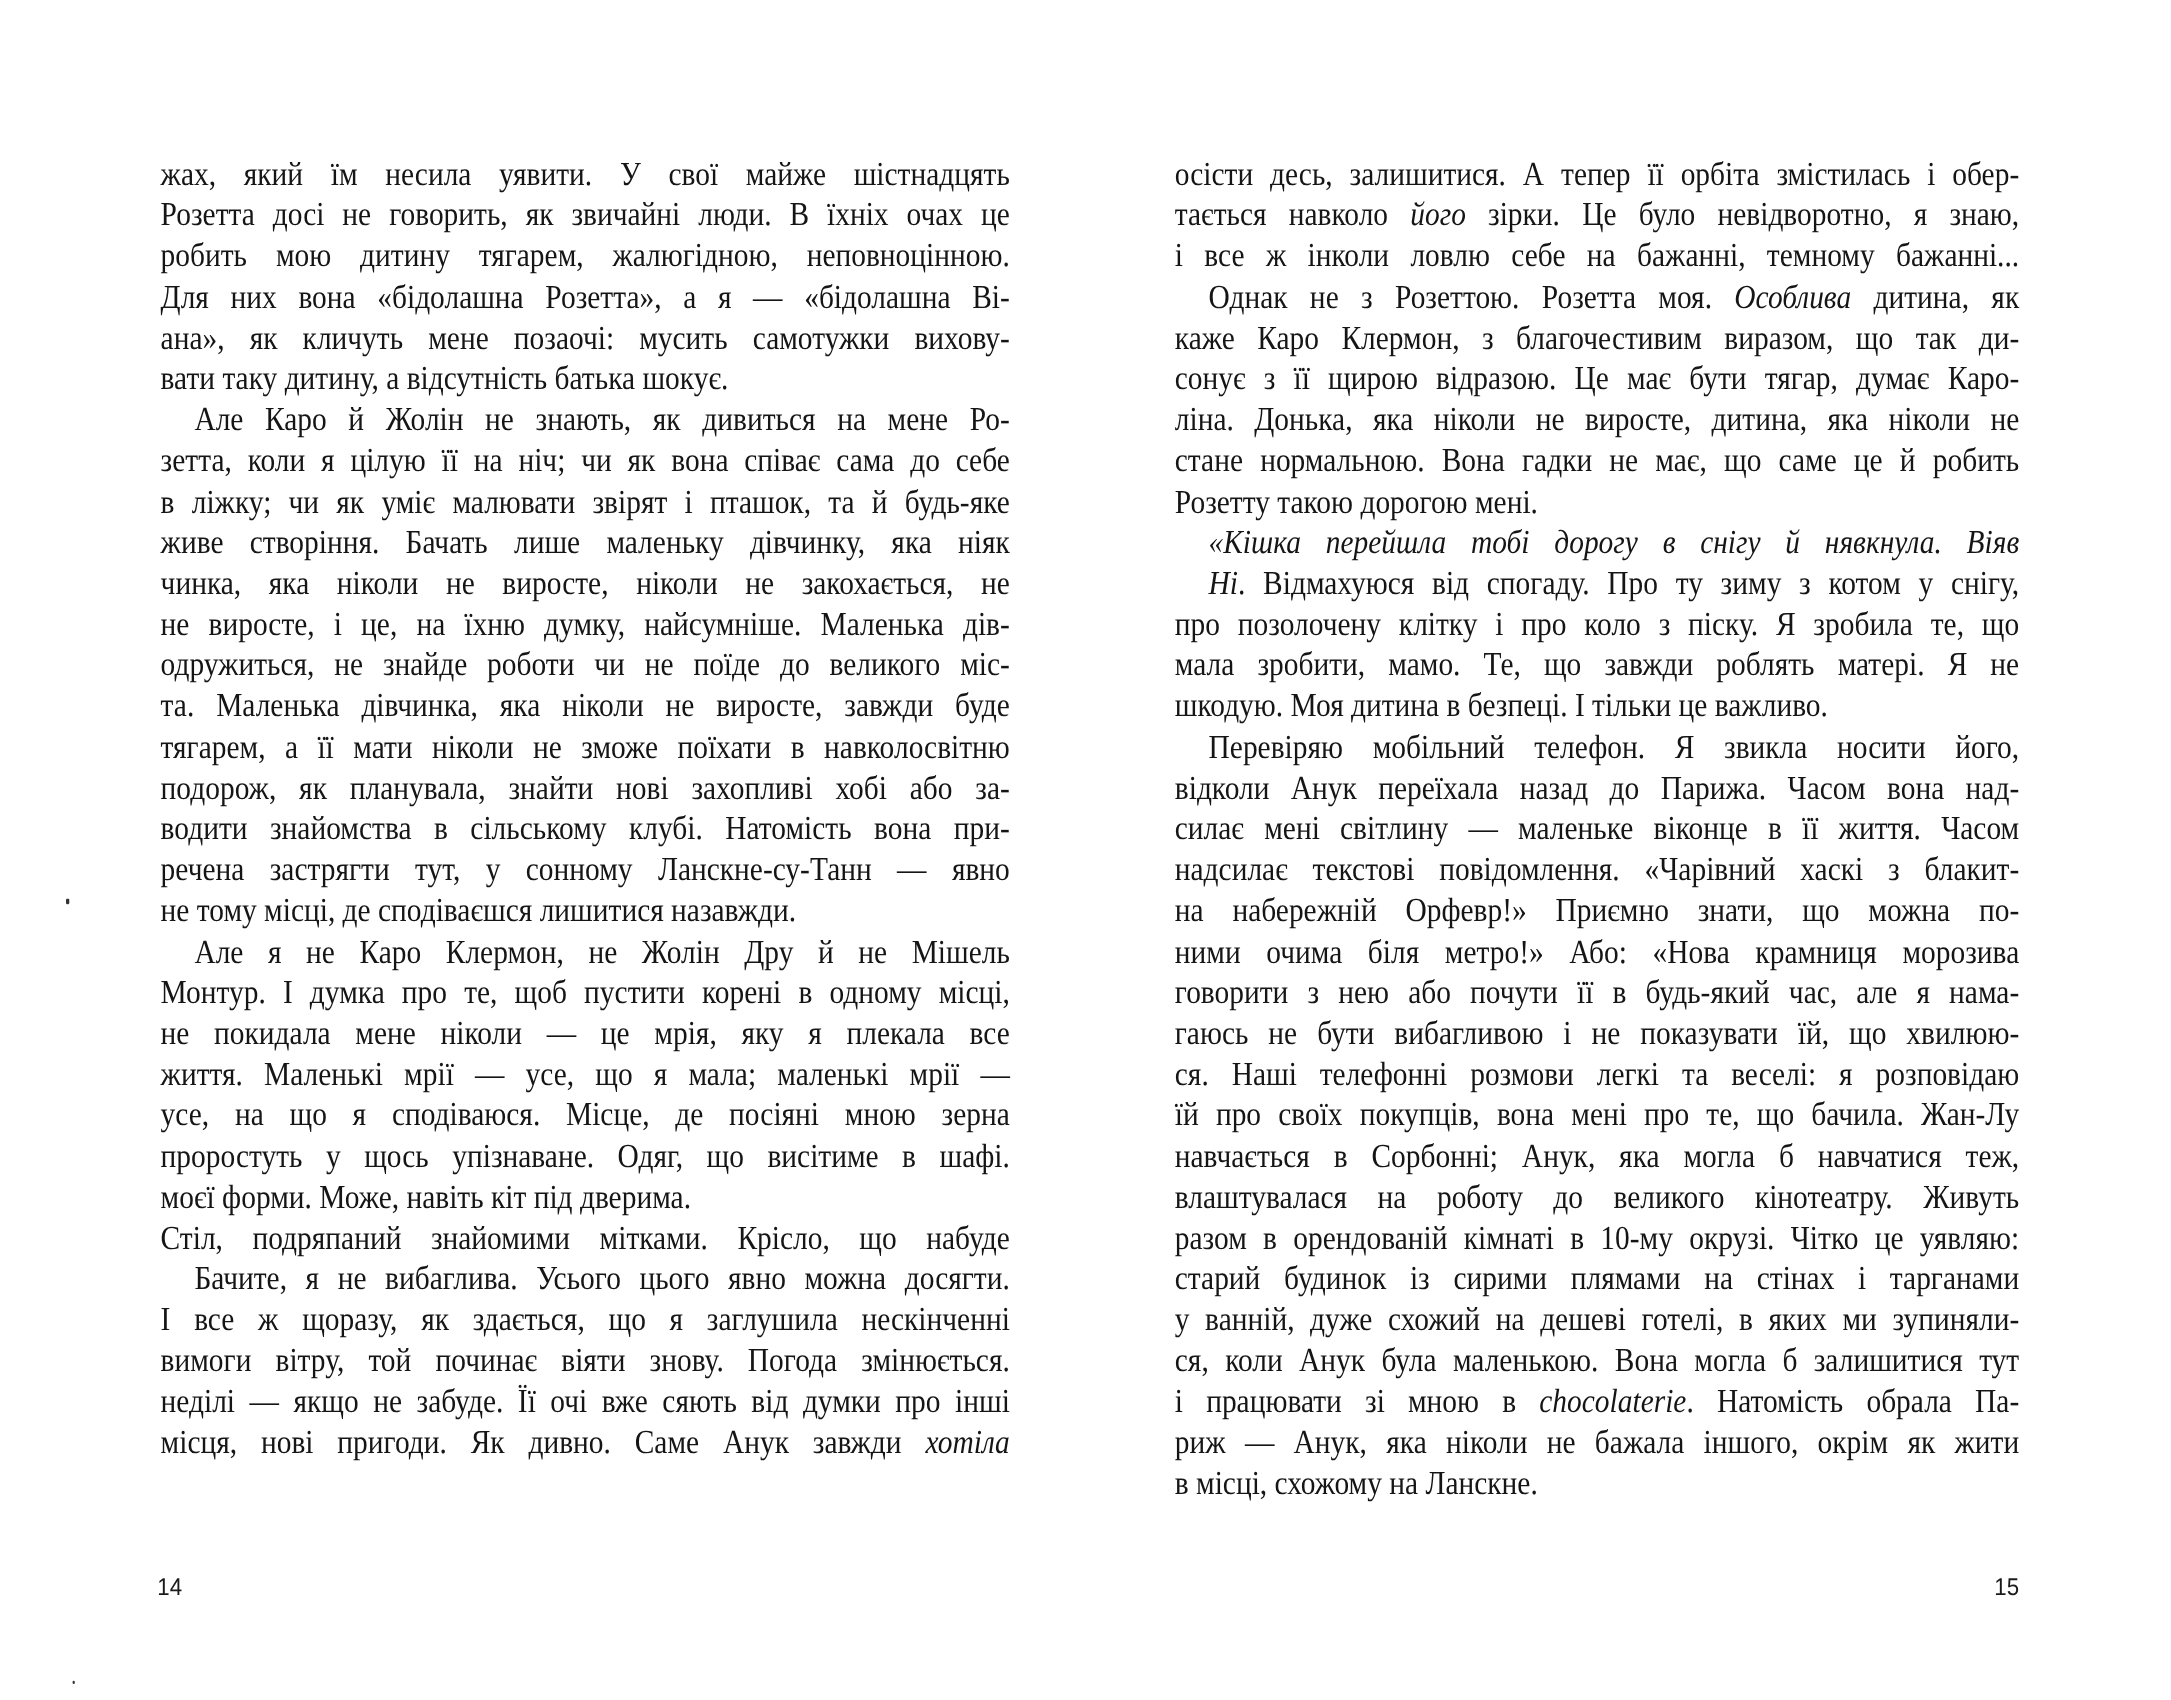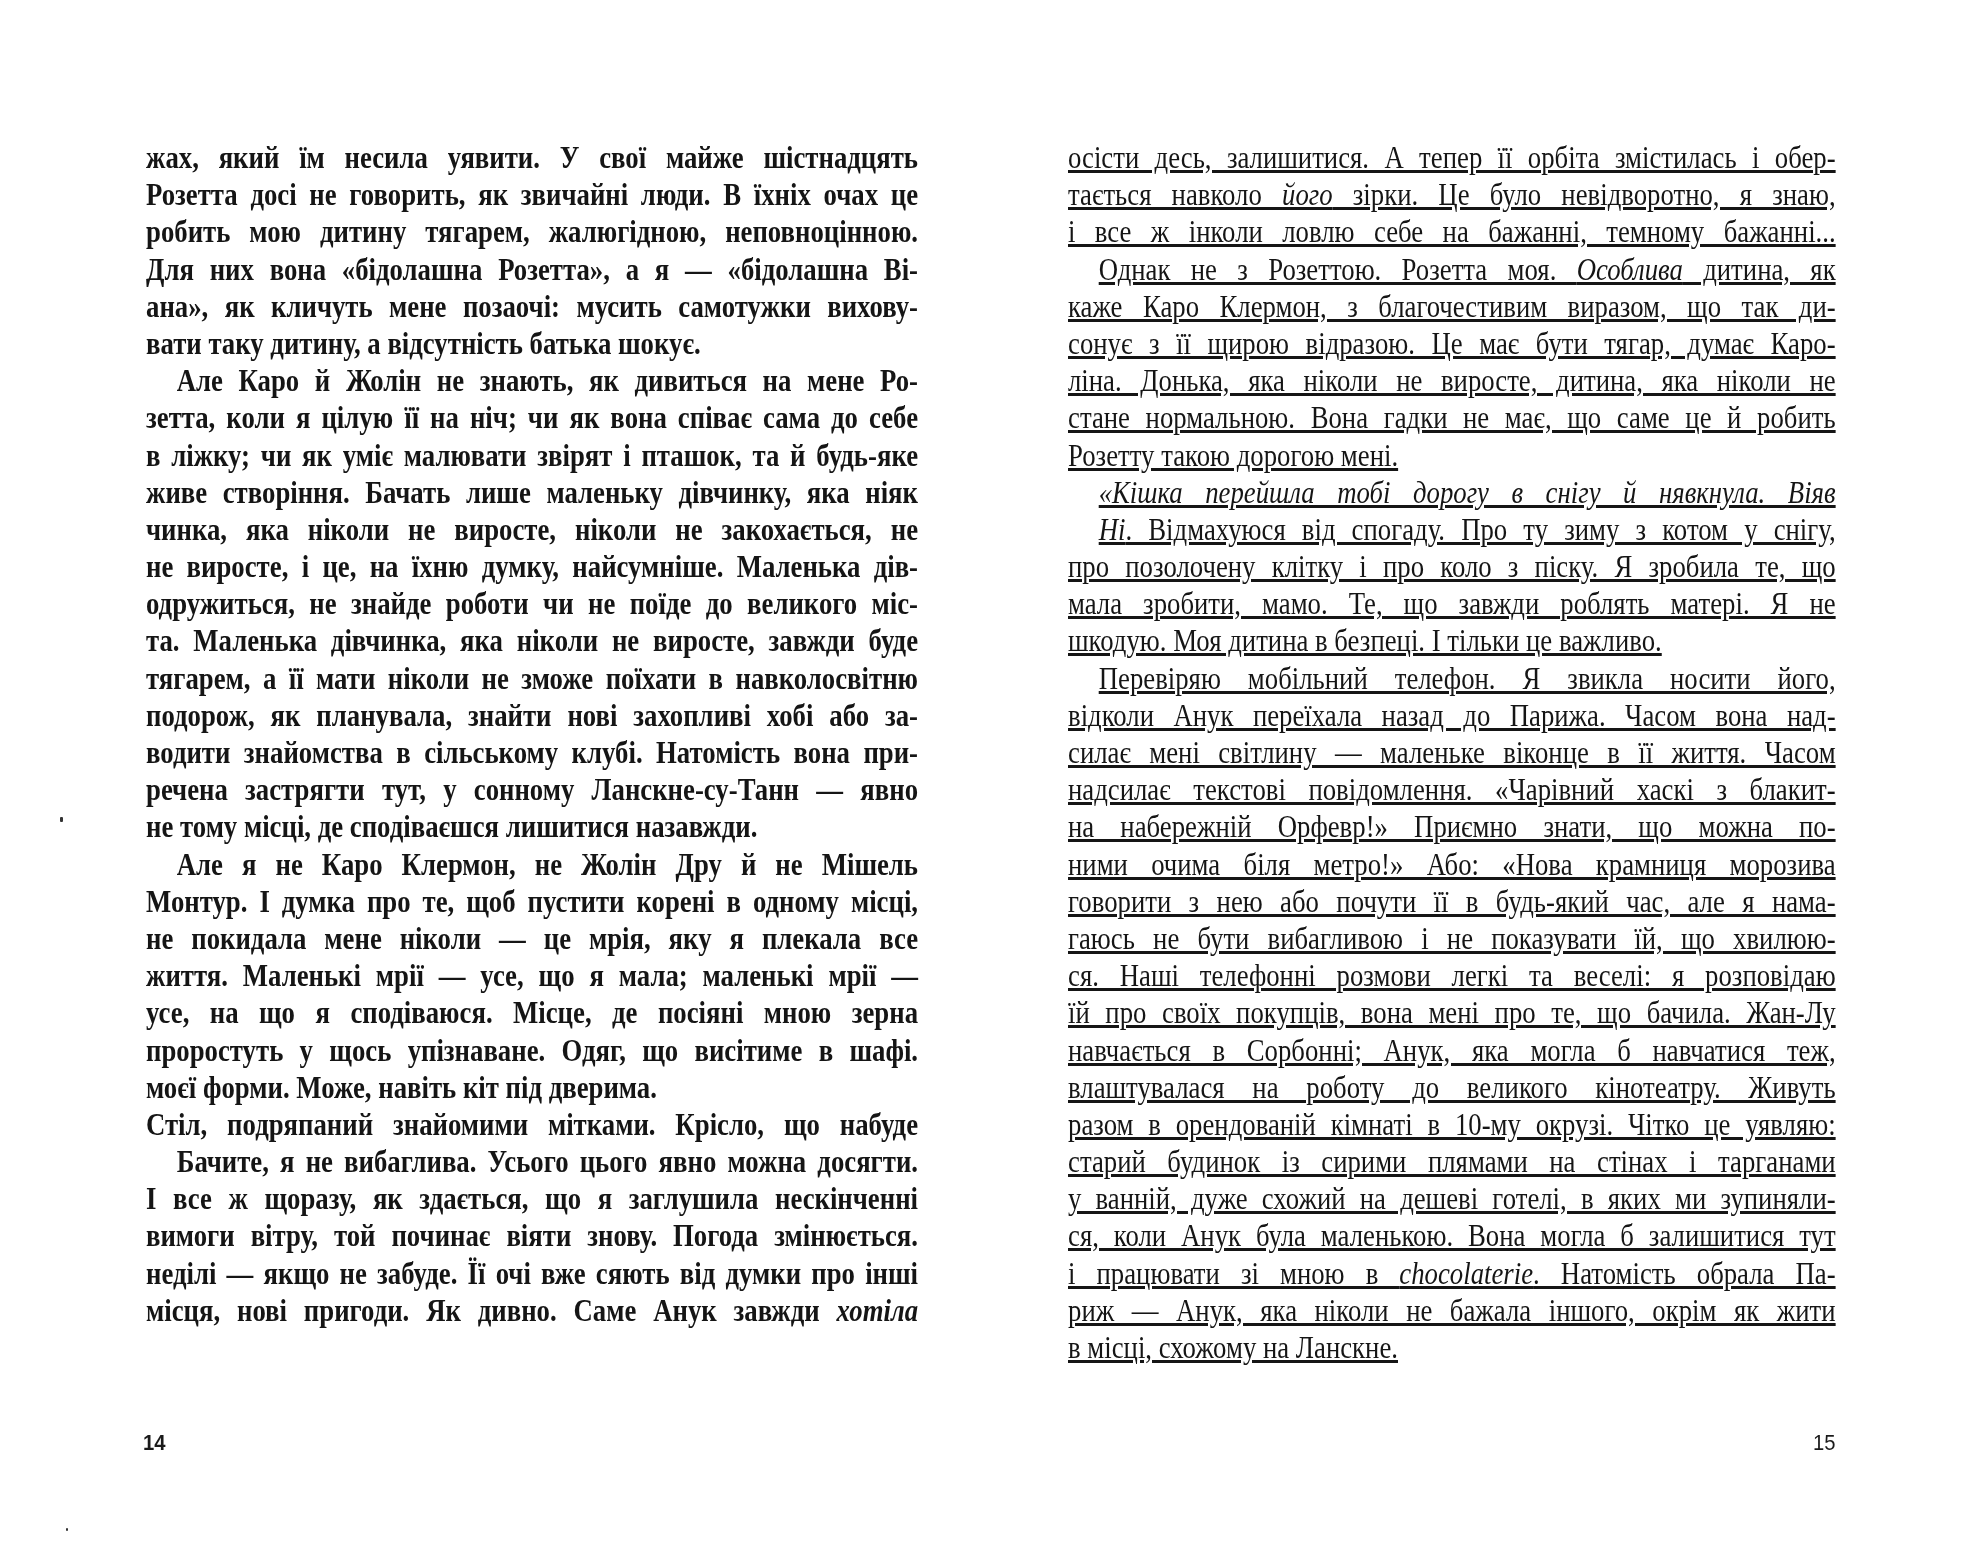--- a/index.html
+++ b/index.html
@@ -13,29 +13,29 @@
       position: relative;
       overflow: hidden;
       color: #151515;
       font-family: "Liberation Serif", "DejaVu Serif", serif;
     }
     .page {
       position: absolute;
       top: 0;
       height: 1545px;
     }
-    #page-left { left: 0; width: 987px; font-weight: bold; }
+    #page-left { left: 0; width: 987px; }
     #page-right { left: 987px; width: 987px; }
 
     .column {
       position: absolute;
       top: 140px;
     }
     #page-left .column { left: 146px; width: 772px; }
-    #page-right .column { left: 81px; width: 768px; text-decoration: underline; }
+    #page-right .column { left: 81px; width: 768px; }
 
     .line {
       height: 37.2px;
       line-height: 37.2px;
       font-size: 30.5px;
       white-space: nowrap;
       overflow: visible;
       position: relative;
     }
     .line .txt {

